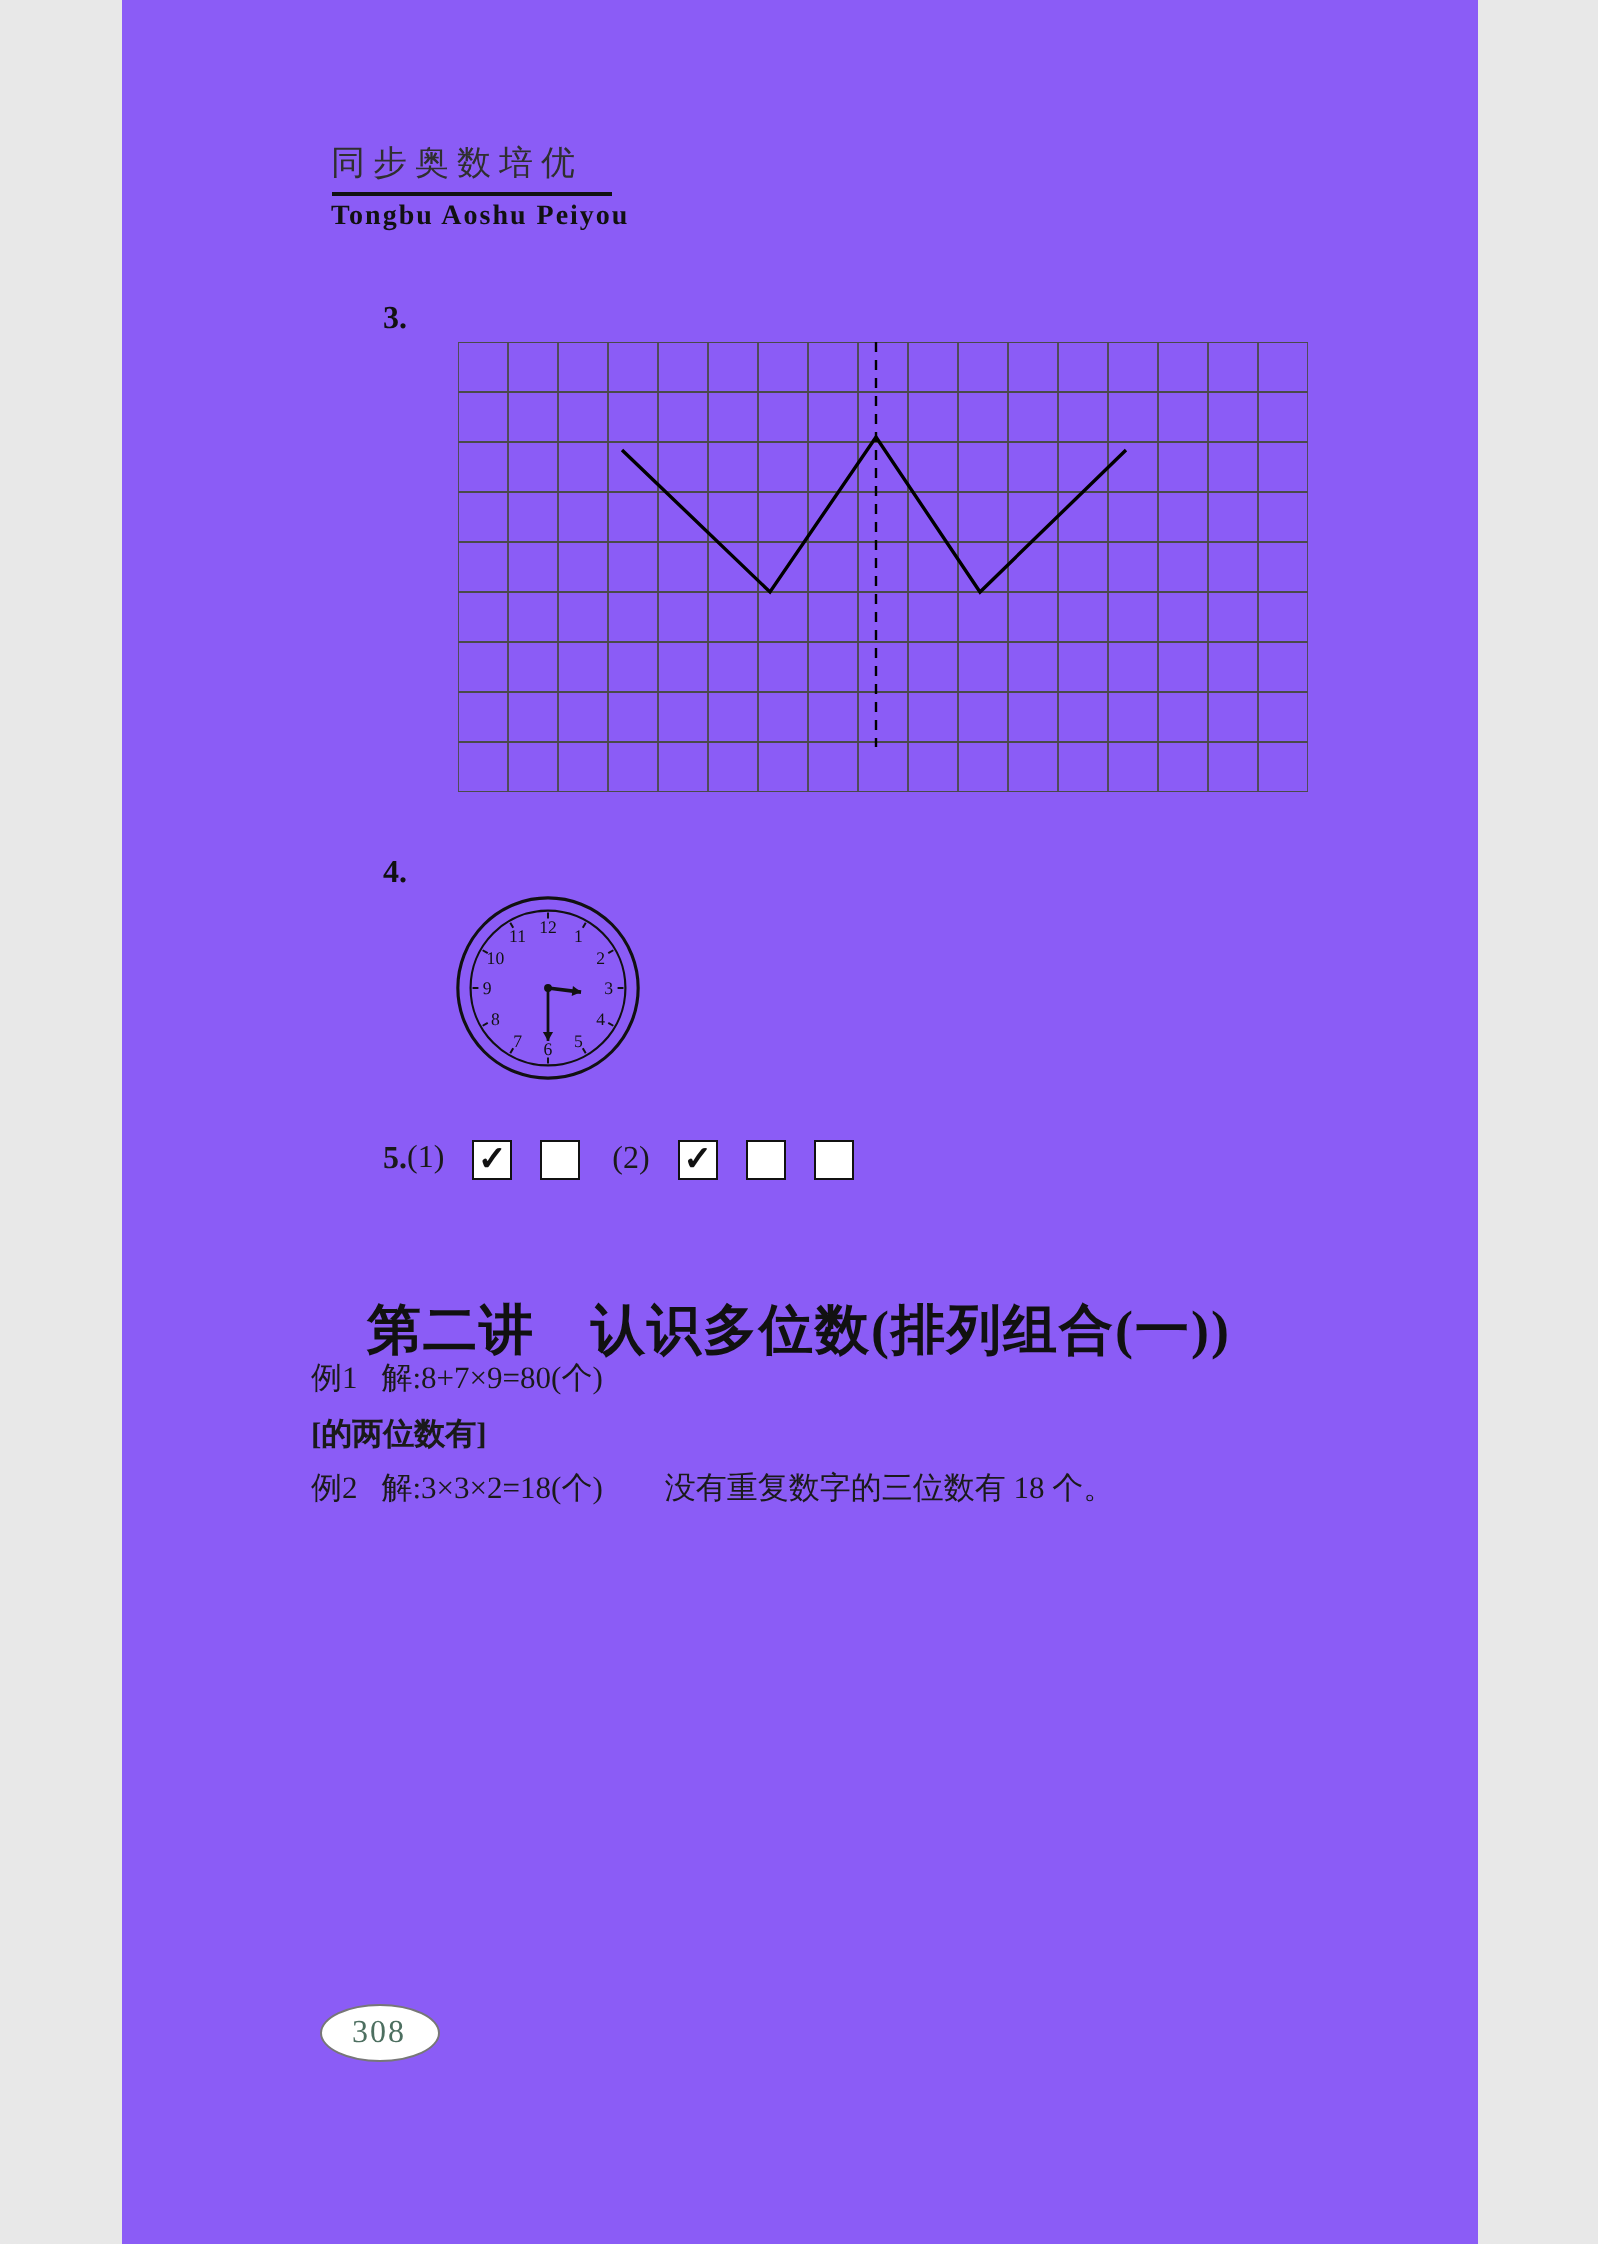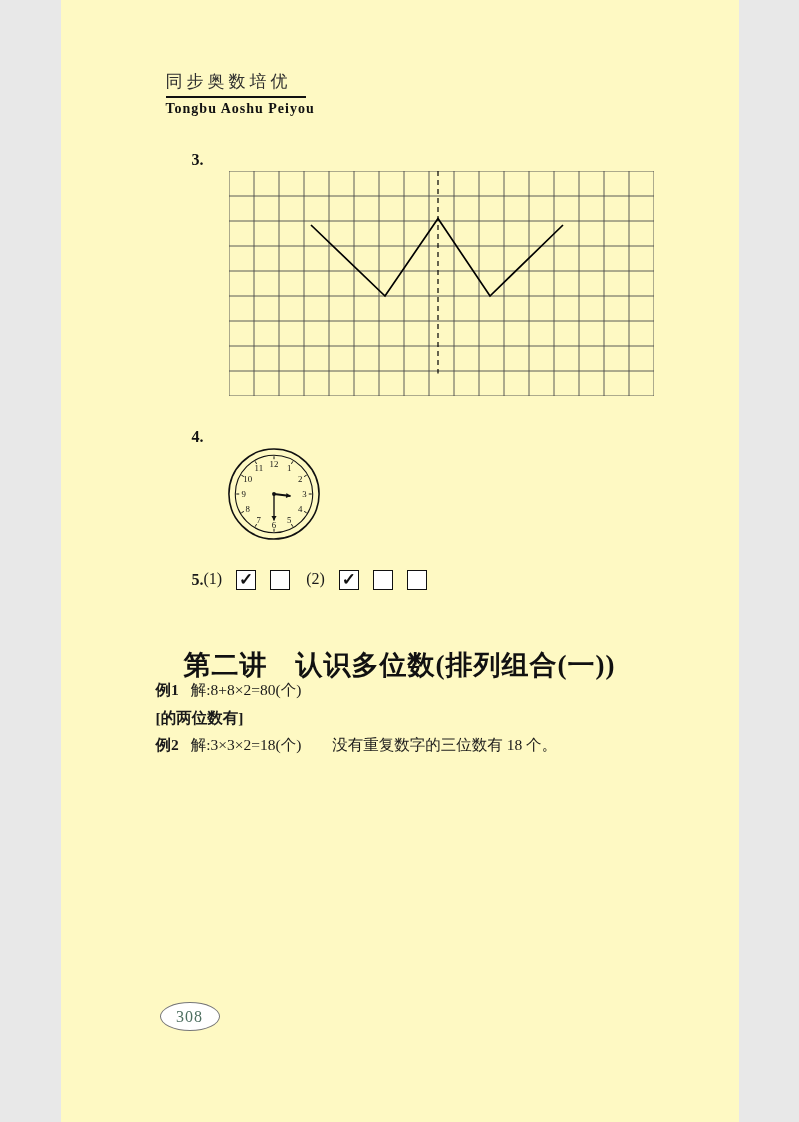--- a/index.html
+++ b/index.html
@@ -1,17 +1,17 @@
 <!DOCTYPE html>
 <html><head>
 <meta charset="utf-8">
 <style>
   html,body{margin:0;padding:0;background:#e8e8e8;}
   .page{
-    position:relative;width:678px;height:1122px;background:#fef9c3;
+    position:relative;width:678px;height:1122px;background:#8b5cf6;
     font-family:"Liberation Serif","DejaVu Serif",serif;color:#1a1a1a;
     overflow:hidden;margin:0 auto;
   }
   .header{position:absolute;left:105px;top:70px;}
   .header-title{font-size:17px;letter-spacing:4px;color:#2f2f2f;}
   .header-rule{width:140px;height:2px;background:#111;margin:3px 0 3px 0;}
   .header-sub{font-size:14px;font-weight:bold;letter-spacing:1px;color:#111;}
 
   .item-label{position:absolute;font-weight:bold;font-size:16px;color:#111;}
   .gridfig{position:absolute;left:168px;top:171px;}
@@ -31,21 +31,21 @@
   .section-title{
     position:absolute;left:0;top:627px;width:100%;text-align:center;
     font-size:27px;font-weight:bold;color:#111;letter-spacing:1px;margin-top:20px;
   }
 
   .content{
     position:absolute;left:95px;top:676px;width:614px;
     font-size:15.5px;line-height:27.5px;text-align:justify;color:#1a1a1a;
   }
   .content p{margin:0;}
-  .ex-label{font-weight:bold;margin-right:12px;margin-top:12px;}
+  .ex-label{font-weight:normal;margin-right:12px;margin-top:12px;}
   .practice{font-weight:bold;}
   .para{text-indent:2em;}
   .para .pnum{font-weight:bold;margin-right:6px;}
 
   .page-badge{
     position:absolute;left:99px;top:1002px;width:58px;height:27px;
     border:1.3px solid #777;border-radius:50%;
     display:flex;align-items:center;justify-content:center;
     font-size:16px;color:#4d6f60;letter-spacing:1px;background:#fff;
   }
@@ -108,21 +108,21 @@
     <span id="cb-groups"><span class="cb-group-label first">(1)</span><span class="box">
           <span class="check">✓</span>
         </span><span class="box"></span><span class="cb-group-label">(2)</span><span class="box">
           <span class="check">✓</span>
         </span><span class="box"></span><span class="box"></span></span>
   </div>
 
   <div class="section-title">第二讲　认识多位数(排列组合(一))</div>
 
   <div class="content">
-    <p class="example"><span class="ex-label">例1</span><span>解:8+8×2=80(个)</span></p>
+    <p class="example"><span class="ex-label">例1</span><span>解:8+7×9=80(个)</span></p>
     <p class="practice">[的两位数有]</p>
     <div id="paras">
       </div>
     <p class="example"><span class="ex-label">例2</span><span>解:3×3×2=18(个)　　没有重复数字的三位数有 18 个。</span></p>
   </div>
 
   <div class="page-badge">
     <span>308</span>
   </div>
 

